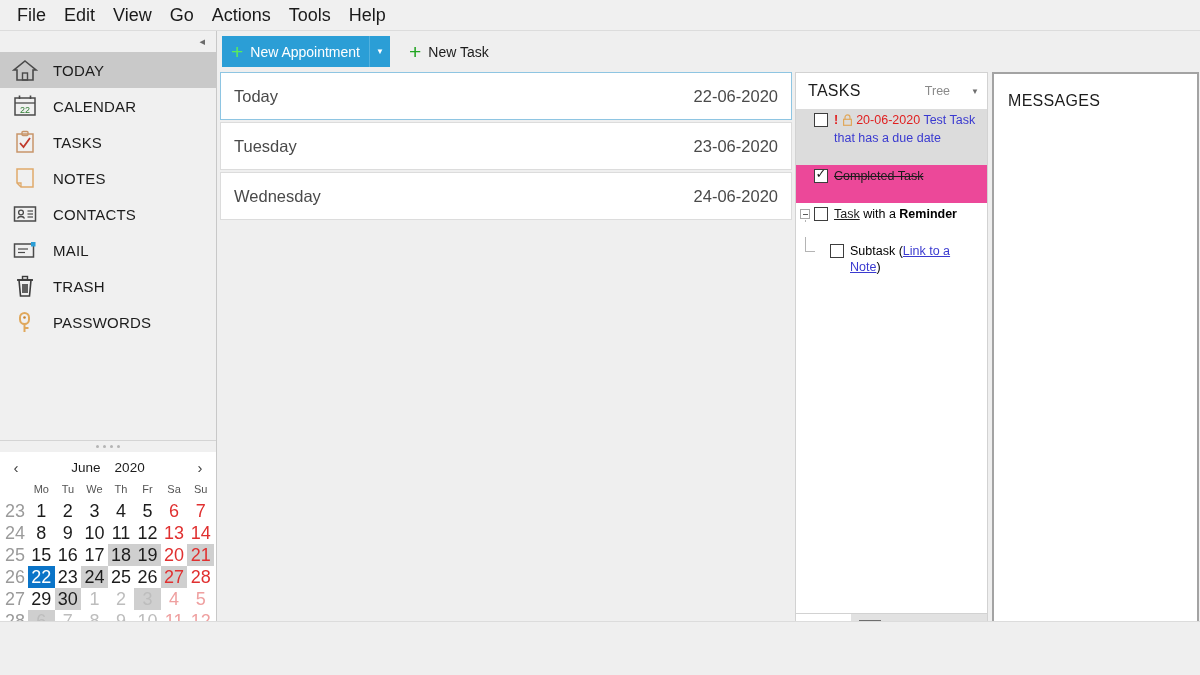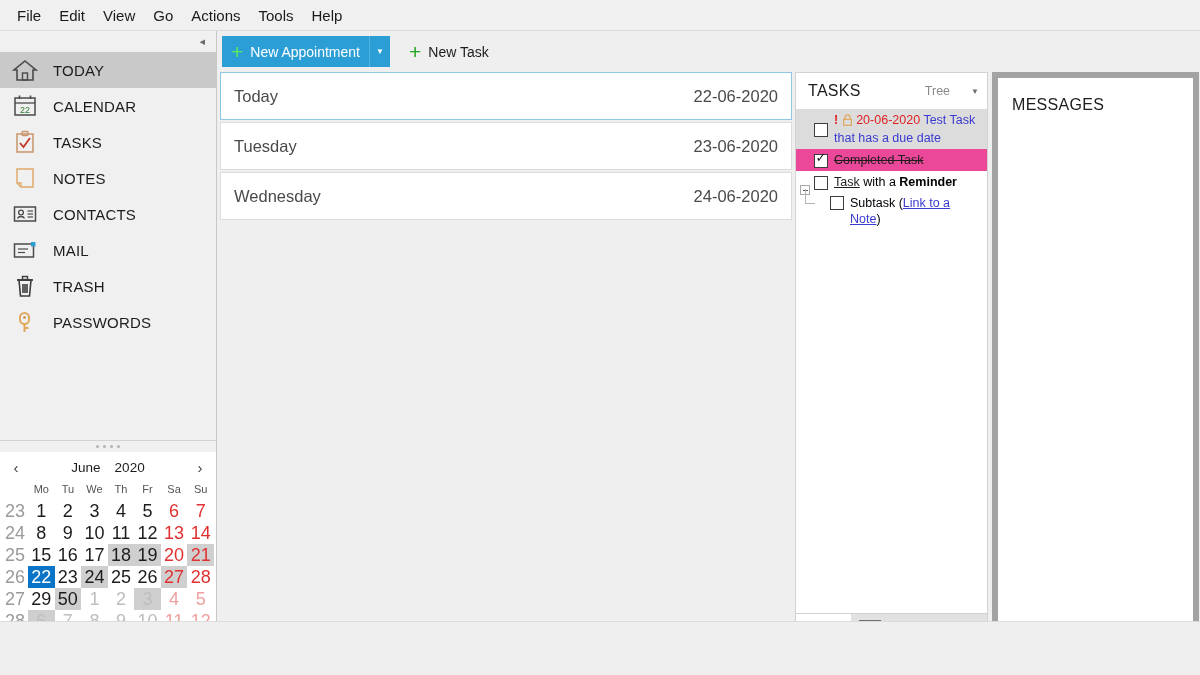--- a/index.html
+++ b/index.html
@@ -14,21 +14,21 @@
   
   .menubar {
     height: 31px;
     background: #f0f0f0;
     border-bottom: 1px solid #dcdcdc;
     display: flex;
     align-items: center;
     padding-left: 8px;
   }
   .menu-item {
-    font-size: 15px;
+    font-size: 18px;
     color: #1a1a1a;
     padding: 3px 9px;
     cursor: default;
     white-space: nowrap;
   }
 
   
   .window {
     position: relative;
     width: 1200px;
@@ -254,25 +254,24 @@
   .panel-mode {
     font-size: 12.5px; color: #8a8a8a;
     display: flex; align-items: center; gap: 21px;
     cursor: pointer;
   }
   .panel-mode .caret { font-size: 8px; color: #6e6e6e; }
 
   .task-list { flex: 1; overflow: hidden; }
   .task-row {
     display: flex;
-    padding: 3px 6px 3px 4px;
+    padding: 3px 6px 19px 4px;
     font-size: 12.5px;
     line-height: 16px;
     cursor: default;
-    align-items: center;
   }
   .task-row.sel  { background: #dcdcdc; padding-left: 18px; }
   .task-row.done { background: #ec4899; padding-left: 18px; }
   .task-row.plain { padding-left: 4px; }
   .chk {
     width: 14px; height: 14px;
     border: 1.5px solid #3d3d3d;
     background: #ffffff;
     flex: 0 0 14px;
     margin-top: 1px;
@@ -356,21 +355,21 @@
     display: flex; align-items: center; justify-content: center;
     font-size: 15px; line-height: 1;
     cursor: pointer;
   }
 
   
   .messages-panel {
     width: 207px;
     flex: 0 0 207px;
     background: #ffffff;
-    border: 6px solid #a3a3a3;
+    border: 2px solid #a3a3a3;
     margin-right: 1px;
     min-height: 0;
   }
   .msg-title {
     font-size: 16px; color: #1c1c1c;
     padding: 18px 0 0 14px;
     letter-spacing: .3px;
   }
 
   
@@ -568,21 +567,21 @@
               <td class="mc-day">23</td>
               <td class="mc-day marked">24</td>
               <td class="mc-day">25</td>
               <td class="mc-day">26</td>
               <td class="mc-day weekend marked">27</td>
               <td class="mc-day weekend">28</td>
             </tr>
             <tr>
               <td class="mc-wk">27</td>
               <td class="mc-day">29</td>
-              <td class="mc-day marked">50</td>
+              <td class="mc-day marked">30</td>
               <td class="mc-day other">1</td>
               <td class="mc-day other">2</td>
               <td class="mc-day other marked">3</td>
               <td class="mc-day weekend other">4</td>
               <td class="mc-day weekend other">5</td>
             </tr>
             <tr>
               <td class="mc-wk">28</td>
               <td class="mc-day other marked">6</td>
               <td class="mc-day other">7</td>

